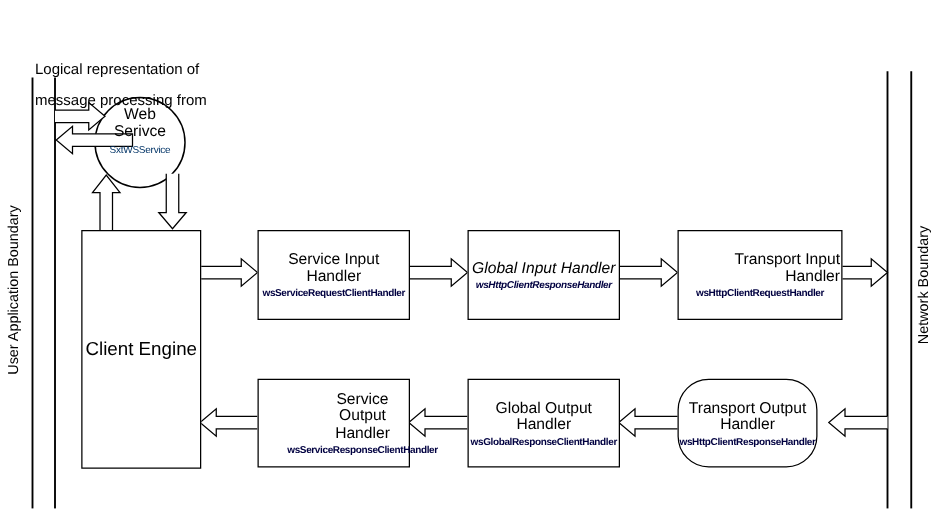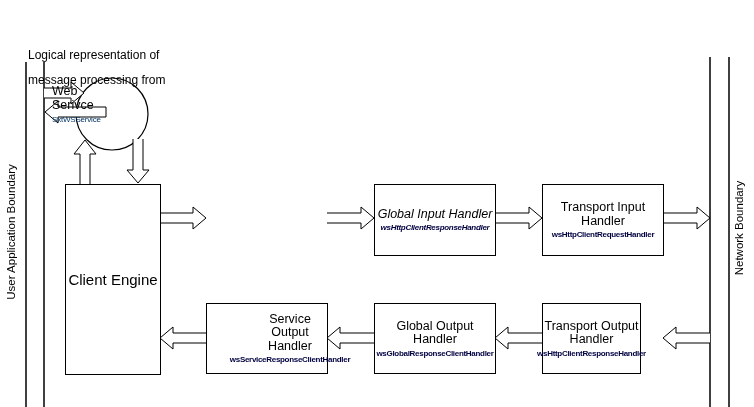--- a/index.html
+++ b/index.html
@@ -31,27 +31,27 @@
   }
   .box .title{font-size:12.5px;line-height:13.5px;padding:0 1px;}
   .box .subtitle{
     font-size:8px;font-weight:bold;letter-spacing:-0.3px;
     white-space:nowrap;margin-top:2px;color:#000040;
   }
   .client-engine{left:65px;top:184px;width:96px;height:191px;}
   .client-engine .title{font-size:15px;}
   .b-si{left:206px;top:184px;width:122px;height:72px;}
   .b-gi{left:374px;top:184px;width:122px;height:72px;font-style:italic;}
-  .b-ti{left:542px;top:184px;width:122px;height:72px;}
+  .b-ti{left:542px;top:184px;width:132px;height:72px;text-align:right;}
   .b-so{left:206px;top:303px;width:122px;height:71px;padding-left:46px;}
   .b-go{left:374px;top:303px;width:122px;height:71px;}
-  .b-to{left:542px;top:303px;width:99px;height:71px;}
+  .b-to{left:542px;top:303px;width:112px;height:71px;border-radius:25px;}
   .ws-text{
     position:absolute;left:52px;top:84px;width:120px;
-    text-align:left;font-size:12.5px;line-height:14px;
+    text-align:center;font-size:12.5px;line-height:14px;
   }
   .ws-text .ws-sub{
     font-size:8px;font-weight:normal;color:#003366;
     letter-spacing:-0.2px;margin-top:3px;line-height:9px;
   }
 </style>
 </head>
 <body>
 
 <div id="canvas">
@@ -92,20 +92,24 @@
   <div class="ws-text">
     <div>Web</div>
     <div>Serivce</div>
     <div class="ws-sub">SxtWSService</div>
   </div>
 
   <div class="box client-engine">
     <div class="title">Client Engine</div>
   </div>
 
+  <div class="box b-si">
+    <div class="title">Service Input Handler</div>
+    <div class="subtitle">wsServiceRequestClientHandler</div>
+  </div>
   <div class="box b-gi">
     <div class="title">Global Input Handler</div>
     <div class="subtitle">wsHttpClientResponseHandler</div>
   </div>
   <div class="box b-ti">
     <div class="title">Transport Input Handler</div>
     <div class="subtitle">wsHttpClientRequestHandler</div>
   </div>
 
   <div class="box b-so">

